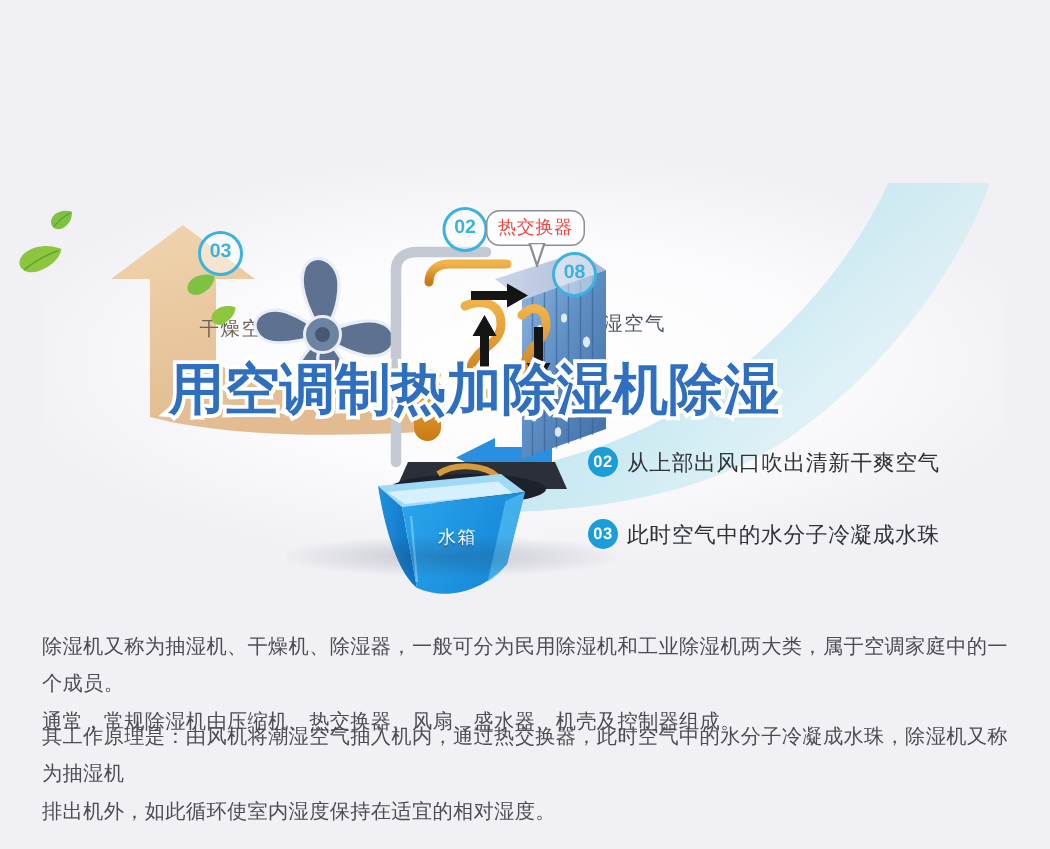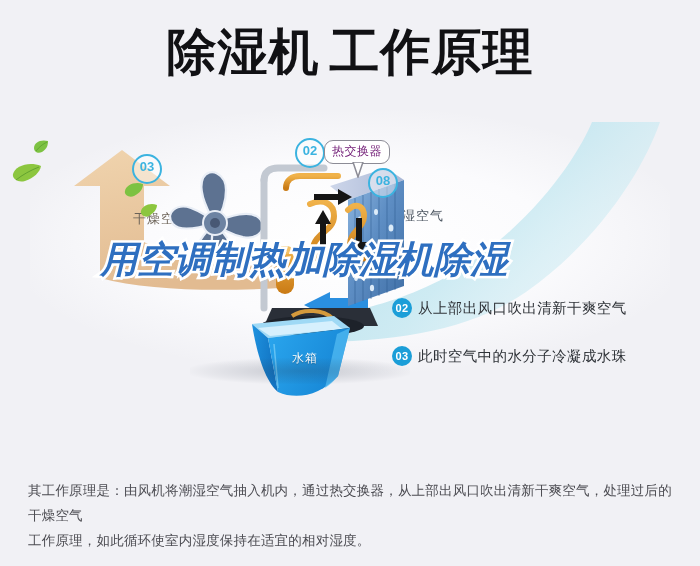--- a/index.html
+++ b/index.html
@@ -108,21 +108,21 @@
 
   
   .callout {
     position: absolute;
     left: 324px; top: 30px;
     padding: 2px 7px 3px 7px;
     border: 1.5px solid #8c8c96;
     border-radius: 9px;
     background: #ffffff;
     font-size: 12px;
-    color: #701a75;
+    color: #ef4444;
     letter-spacing: 0.5px;
     white-space: nowrap;
   }
   .callout-tail {
     position: absolute;
     left: 352px; top: 52px;
     width: 12px; height: 16px;
   }
 
   
@@ -175,28 +175,27 @@
     font-size: 11px;
     font-weight: bold;
     line-height: 20px;
     text-align: center;
     flex: none;
   }
 
   
   .headline {
     position: absolute;
-    left: 4px;
+    left: 16px;
     top: 240px;
     width: 600px;
     text-align: center;
     font-size: 37px;
     line-height: 40px;
     font-weight: bold;
-    font-style: italic;
     color: #2e6fc0;
     letter-spacing: 0px;
     -webkit-text-stroke: 5px #ffffff;
     paint-order: stroke fill;
     text-shadow:
       0 0 1px #ffffff,
       2px 2px 0 rgba(255,255,255,0.9);
     white-space: nowrap;
   }
   .headline .hl-line { display: block; }
@@ -213,23 +212,20 @@
   }
   #copy-1 { top: 418px; }
   #copy-2 { top: 478px; }
   .copy p { margin: 0; }
 </style>
 </head>
 <body>
 
 <div id="page">
 
-  <div class="title">
-    <span>除湿机</span><span class="t-gap"></span><span>工作原理</span>
-  </div>
 
   <div class="stage">
 
     <div class="moist-band">
       <svg width="420" height="230" viewBox="0 0 420 230">
         <defs>
           <linearGradient id="gMoist" x1="0" y1="0" x2="1" y2="0.6">
             <stop offset="0%" stop-color="#a9dbe8" stop-opacity="0.95"></stop>
             <stop offset="60%" stop-color="#c6e8f1" stop-opacity="0.85"></stop>
             <stop offset="100%" stop-color="#ddf1f6" stop-opacity="0.5"></stop>
@@ -408,18 +404,22 @@
     <div class="step-caption" id="cap-03">
       <span class="cap-badge">03</span>
       <span>此时空气中的水分子冷凝成水珠</span>
     </div>
   </div>
 
   <div class="headline">
     <span class="hl-line">用空调制热加除湿机除湿</span>
   </div>
 
+  <div class="copy" id="copy-1">
+    <p>除湿机又称为抽湿机、干燥机、除湿器，一般可分为民用除湿机和工业除湿机两大类，属于空调家庭中的一个成员。</p>
+    <p>通常，常规除湿机由压缩机、热交换器、风扇、盛水器、机壳及控制器组成。</p>
+  </div>
   <div class="copy" id="copy-2">
-    <p>其工作原理是：由风机将潮湿空气抽入机内，通过热交换器，从上部出风口吹出清新干爽空气，处理过后的干燥空气</p>
-    <p>工作原理，如此循环使室内湿度保持在适宜的相对湿度。</p>
+    <p>其工作原理是：由风机将潮湿空气抽入机内，通过热交换器，此时空气中的水分子冷凝成水珠，除湿机又称为抽湿机</p>
+    <p>排出机外，如此循环使室内湿度保持在适宜的相对湿度。</p>
   </div>
 
 </div>
 
 </body></html>

